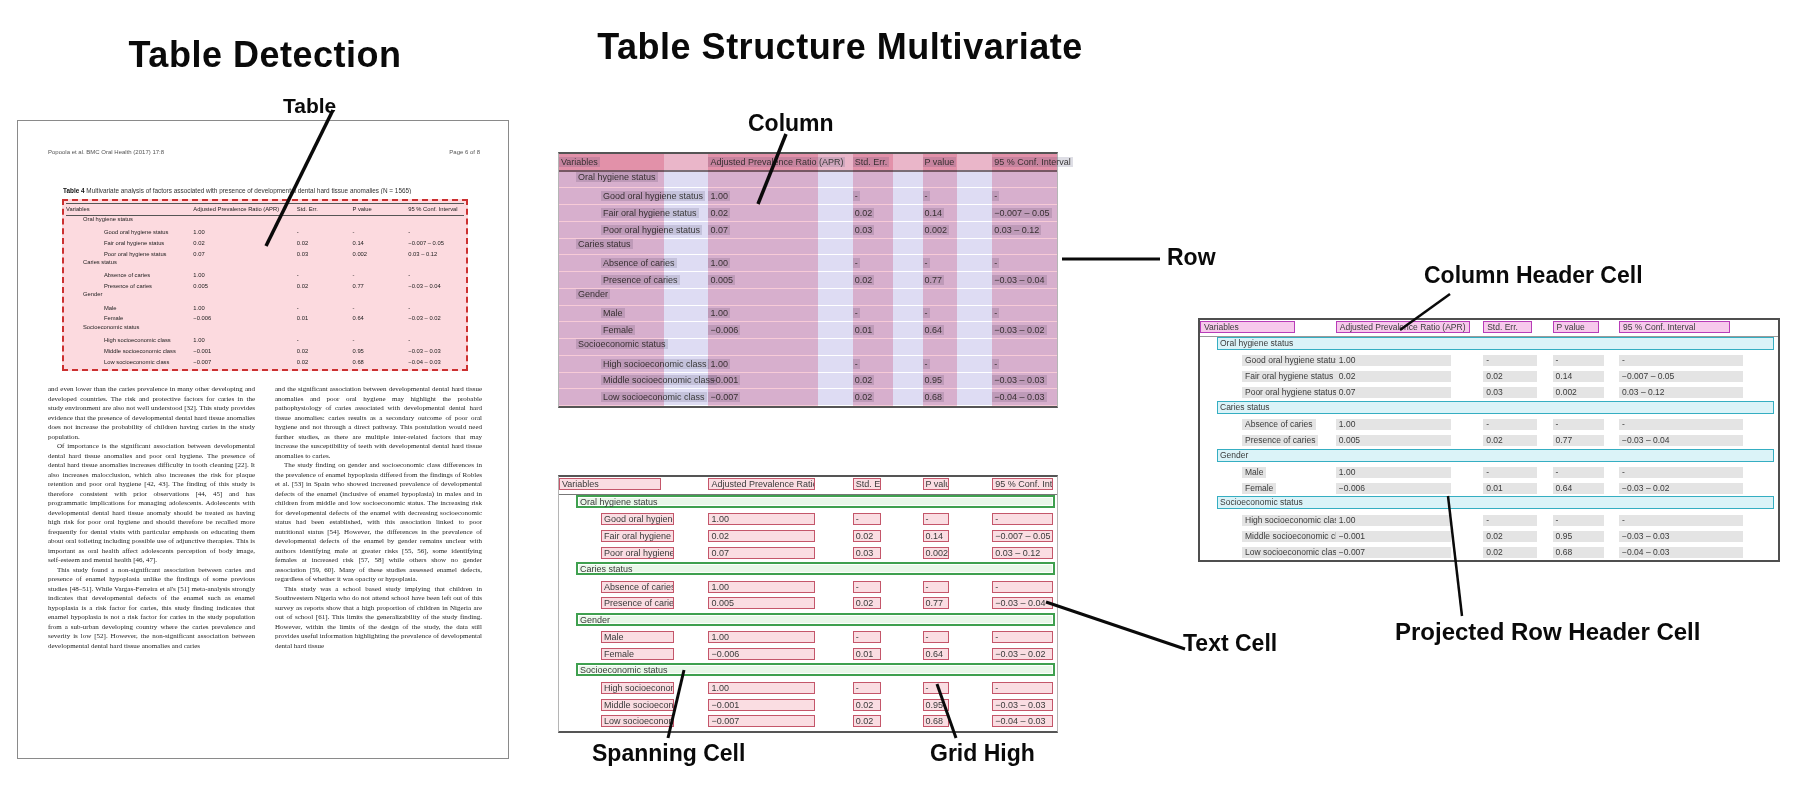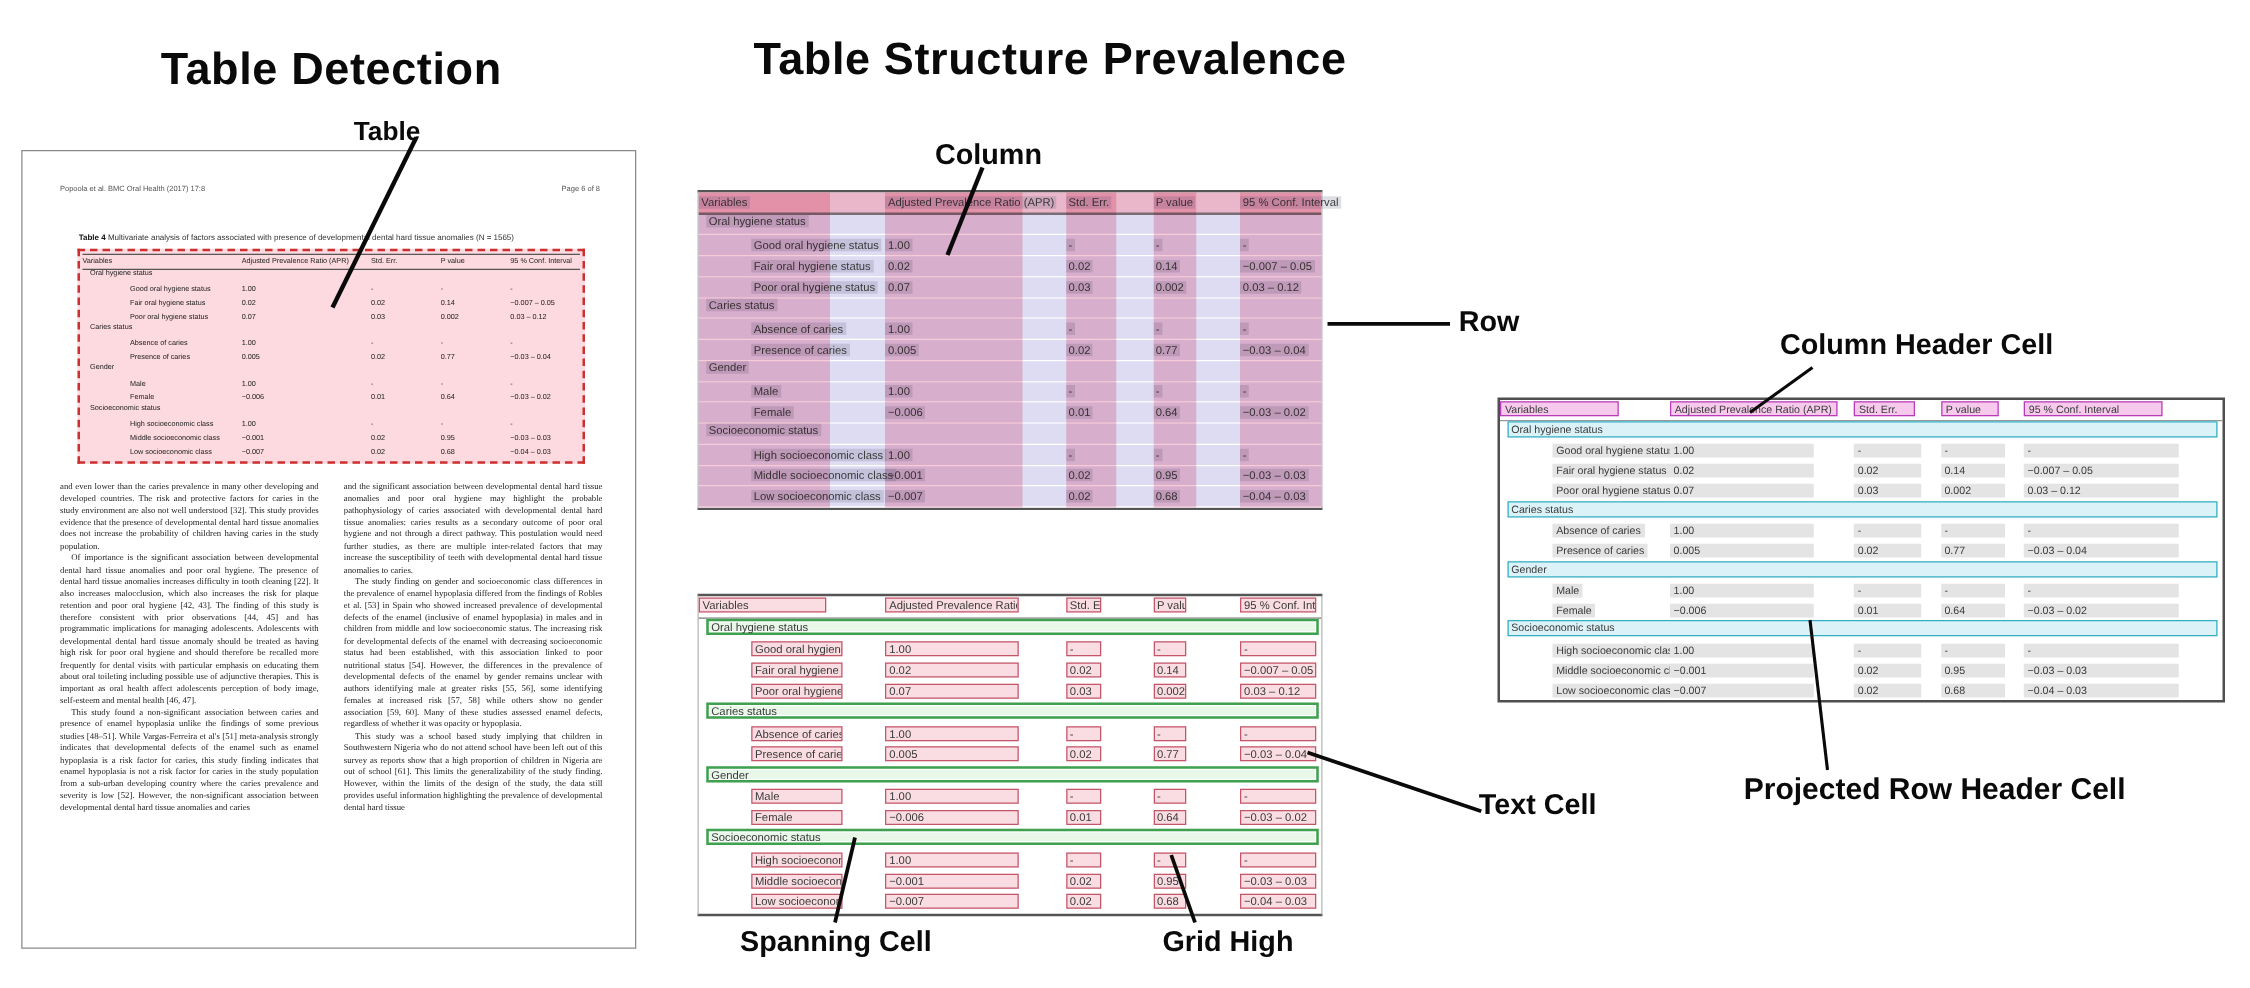--- a/index.html
+++ b/index.html
@@ -24,21 +24,21 @@
         text-align:justify;color:#1c1c1c;}
   .bcol p{margin:0;}
   .bcol p.ind{text-indent:9px;}
 
   
   .ttable{display:flex;flex-direction:column;box-sizing:border-box;}
   .trow{display:grid;grid-template-columns:30% 29% 14% 14% 13%;align-items:center;flex:1;position:relative;}
   .trow.span-row{display:block;}
   .tcell{white-space:nowrap;overflow:visible;}
   .c0.dcell{padding-left:9px;margin-left:33px;}
-  .scell{padding-left:6px;}
+  .scell{padding-left:17px;}
 
   
   .mini .trow{grid-template-columns:32% 26% 14% 14% 14%;}
   .mini .header{border-top:1px solid #555;border-bottom:1px solid #555;}
   .mini .c0.dcell{padding-left:5px;}
 
   
   .strc{left:558px;top:152px;width:500px;height:256px;border:1px solid #b5b5b5;
         border-top:2px solid #555;border-bottom:2px solid #555;font-size:9px;color:#3a3a3a;background:#fff;}
   .strc .trow{border-bottom:1.5px solid #fff;background:#dedcf3;}
@@ -68,21 +68,21 @@
               padding:0 2px;line-height:11px;height:13px;}
   .func .dbox{display:inline-block;background:#e4e4e4;padding:0 3px;line-height:11px;min-width:78%;box-sizing:border-box;}
   .func .c0 .dbox{min-width:0;}
 </style>
 </head>
 <body>
 
 <div class="canvas">
 
   <div class="abs panel-title" style="left:60px;top:34px;width:410px;">Table Detection</div>
-  <div class="abs panel-title" style="left:560px;top:26px;width:560px;">Table Structure Prevalence</div>
+  <div class="abs panel-title" style="left:560px;top:26px;width:560px;">Table Structure Multivariate</div>
 
   <div class="abs ann-label" style="left:283px;top:94px;font-size:21px;">Table</div>
   <div class="abs ann-label" style="left:748px;top:110px;">Column</div>
   <div class="abs ann-label" style="left:1167px;top:244px;">Row</div>
   <div class="abs ann-label" style="left:592px;top:740px;">Spanning Cell</div>
   <div class="abs ann-label" style="left:930px;top:740px;">Grid High</div>
   <div class="abs ann-label" style="left:1183px;top:630px;">Text Cell</div>
   <div class="abs ann-label" style="left:1424px;top:262px;">Column Header Cell</div>
   <div class="abs ann-label" style="left:1395px;top:618px;font-size:24px;">Projected Row Header Cell</div>
 

